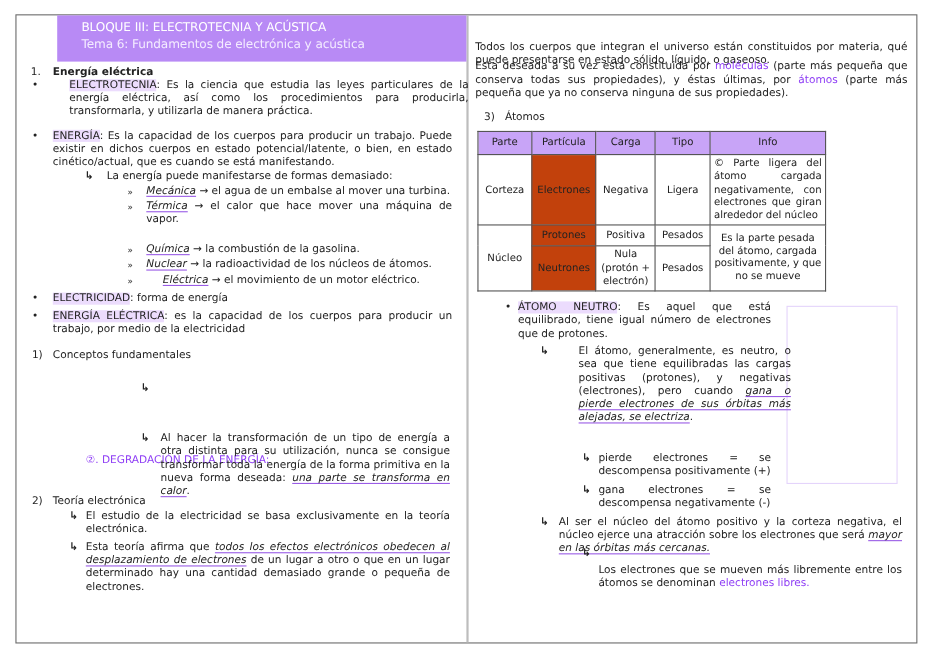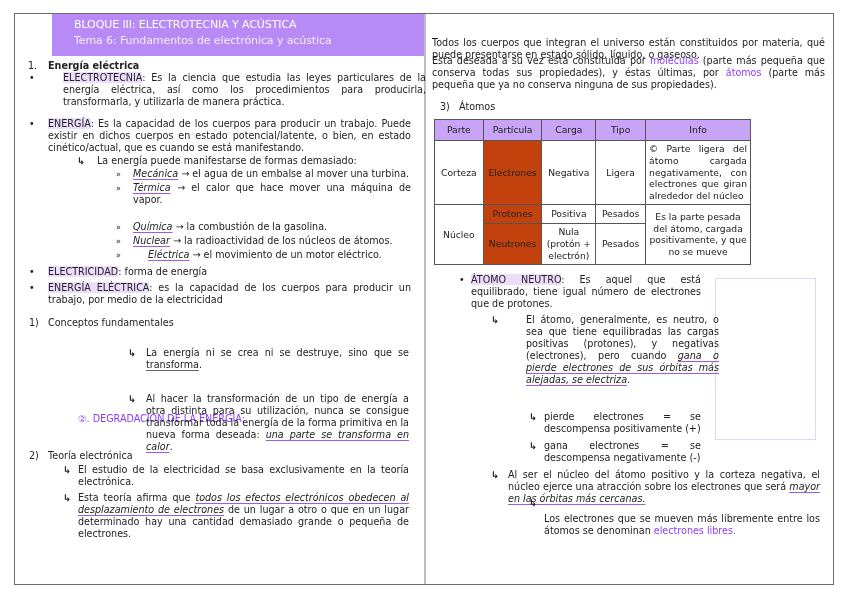--- a/index.html
+++ b/index.html
@@ -75,23 +75,20 @@
 
     <span class="mk" style="left:14px;top:268px;">•</span>
     <div class="p" style="left:33px;top:268px;width:363px;">
       <span class="hl">ENERGÍA ELÉCTRICA</span><span>: es la capacidad de los cuerpos para producir un trabajo, por medio de la electricidad</span>
     </div>
 
     <span class="mk" style="left:14px;top:303px;">1)</span>
     <div class="p" style="left:33px;top:303px;">Conceptos fundamentales</div>
 
     <span class="mk bold" style="left:113px;top:333px;">↳</span>
-    <div class="p" style="left:131px;top:333px;width:263px;">
-      <span>La energía ni se crea ni se destruye, sino que se </span><span class="ulg">transforma</span><span>.</span>
-    </div>
 
     <div class="p purple" style="left:63px;top:364px;width:330px;margin-top:35px;">
       <span>②.</span> <span>DEGRADACIÓN DE LA ENERGÍA:</span>
     </div>
     <span class="mk bold" style="left:113px;top:379px;">↳</span>
     <div class="p" style="left:131px;top:379px;width:263px;">
       <span>Al hacer la transformación de un tipo de energía a otra distinta para su utilización, nunca se consigue transformar toda la energía de la forma primitiva en la nueva forma deseada: </span><span class="ul">una parte se transforma en calor</span><span>.</span>
     </div>
 
     <span class="mk" style="left:14px;top:436px;">2)</span>

